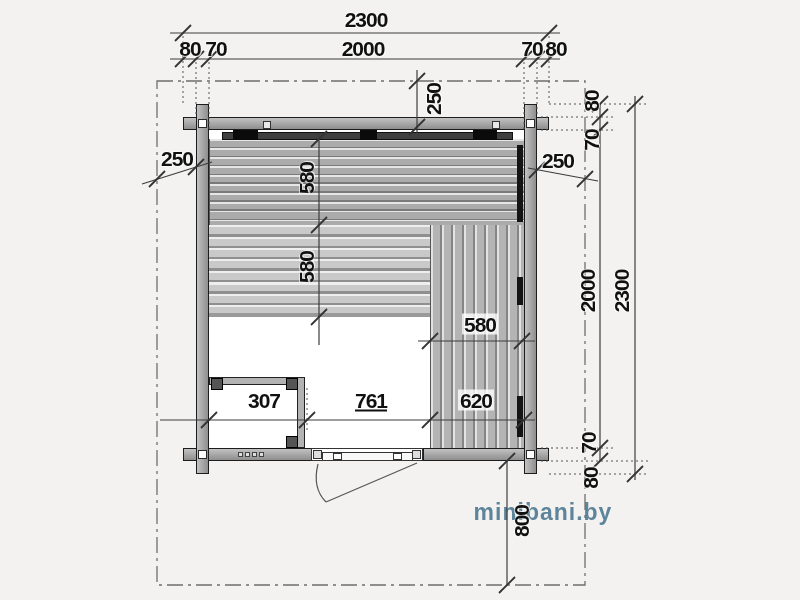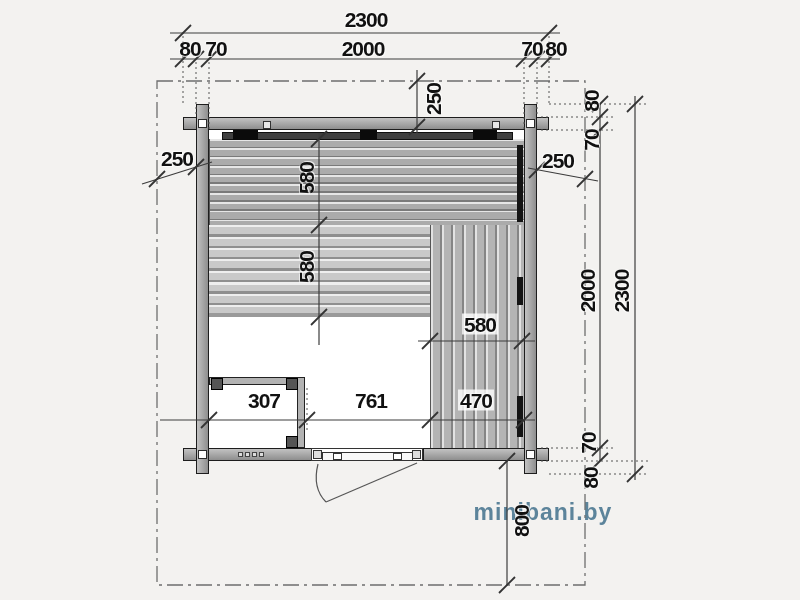--- a/index.html
+++ b/index.html
@@ -178,17 +178,17 @@
   <div class="lbl v" style="left:591px;top:101px;">80</div>
   <div class="lbl v" style="left:591px;top:140px;">70</div>
   <div class="lbl v" style="left:587px;top:291px;">2000</div>
   <div class="lbl v" style="left:621px;top:291px;">2300</div>
   <div class="lbl v" style="left:588px;top:443px;">70</div>
   <div class="lbl v" style="left:590px;top:478px;">80</div>
   <div class="lbl v" style="left:306px;top:178px;">580</div>
   <div class="lbl v" style="left:306px;top:267px;">580</div>
   <div class="lbl halo" style="left:480px;top:324px;">580</div>
   <div class="lbl" style="left:264px;top:400px;">307</div>
-  <div class="lbl" style="left:371px;top:400px;">761</div>
-  <div class="lbl halo" style="left:476px;top:400px;">470</div>
+  <div class="lbl" style="left:371px;top:400px;text-decoration:underline;">761</div>
+  <div class="lbl halo" style="left:476px;top:400px;">620</div>
   <div class="lbl v" style="left:521px;top:521px;">800</div>
 
 </div>
 
 </body></html>

